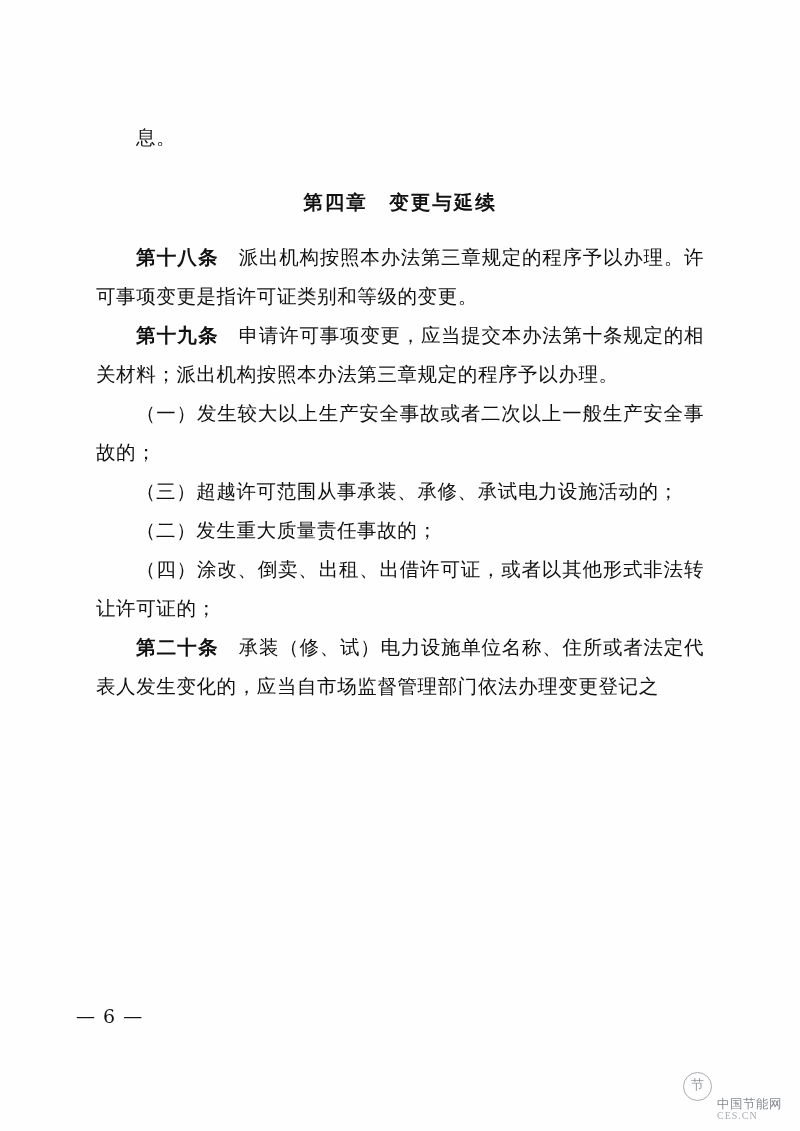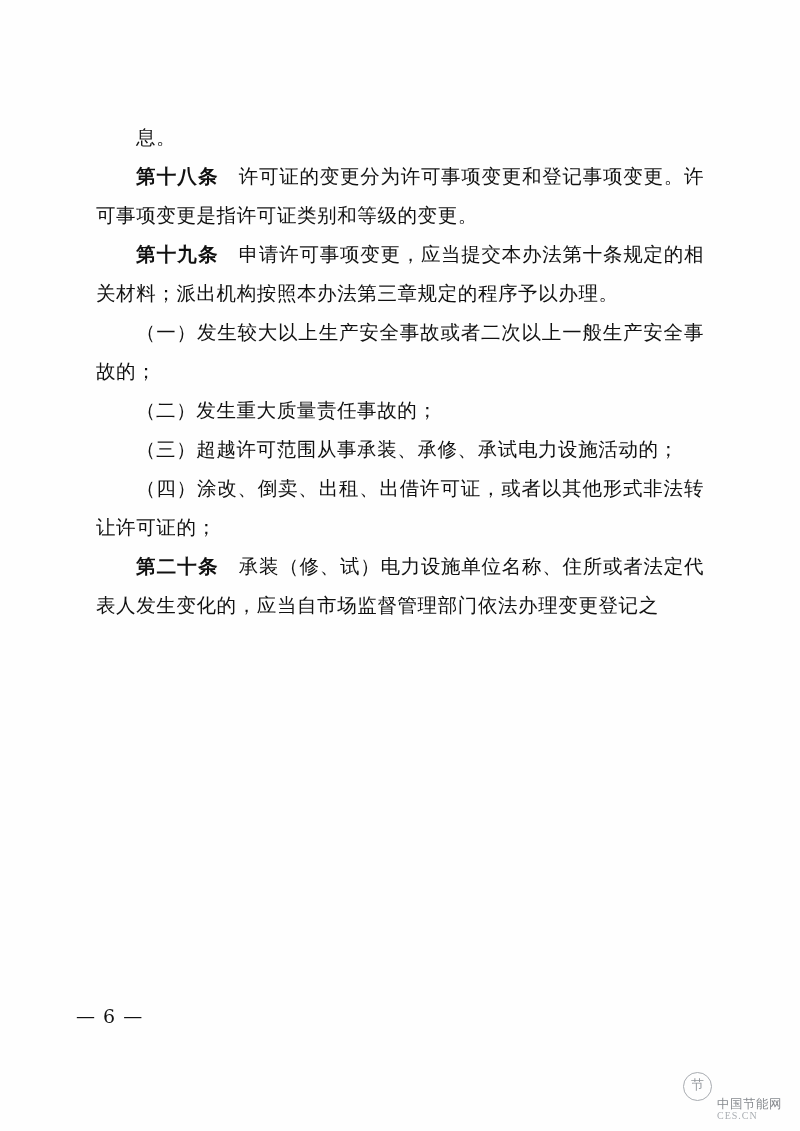--- a/index.html
+++ b/index.html
@@ -99,33 +99,34 @@
 </style>
 </head>
 <body>
 
 <div id="page">
 
   <div class="doc-body">
 
     <p class="para indent-2">息。</p>
 
+    <h2 class="chapter-title">第四章　变更与延续</h2>
 
-    <p class="para indent-2"><span class="lead">第十八条</span><span>　许可证的变更分为许可事项变更和登记事项变更。许可事项变更是指许可证类别和等级的变更。</span></p>
+    <p class="para indent-2"><span class="lead">第十八条</span><span>　派出机构按照本办法第三章规定的程序予以办理。许可事项变更是指许可证类别和等级的变更。</span></p>
 
 
 
     <p class="para indent-2"><span class="lead">第十九条</span><span>　申请许可事项变更，应当提交本办法第十条规定的相关材料；派出机构按照本办法第三章规定的程序予以办理。</span></p>
 
 
     <p class="para indent-2">（一）发生较大以上生产安全事故或者二次以上一般生产安全事故的；</p>
 
+    <p class="para indent-2">（三）超越许可范围从事承装、承修、承试电力设施活动的；</p>
+
     <p class="para indent-2">（二）发生重大质量责任事故的；</p>
-
-    <p class="para indent-2">（三）超越许可范围从事承装、承修、承试电力设施活动的；</p>
 
     <p class="para indent-2">（四）涂改、倒卖、出租、出借许可证，或者以其他形式非法转让许可证的；</p>
 
 
     <p class="para indent-2"><span class="lead">第二十条</span><span>　承装（修、试）电力设施单位名称、住所或者法定代表人发生变化的，应当自市场监督管理部门依法办理变更登记之</span></p>
 
   </div>
 
   <div class="page-number">— 6 —</div>
 

